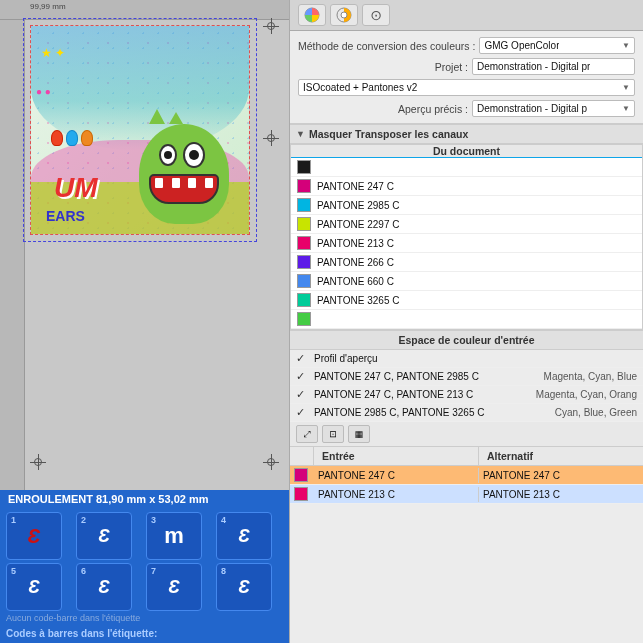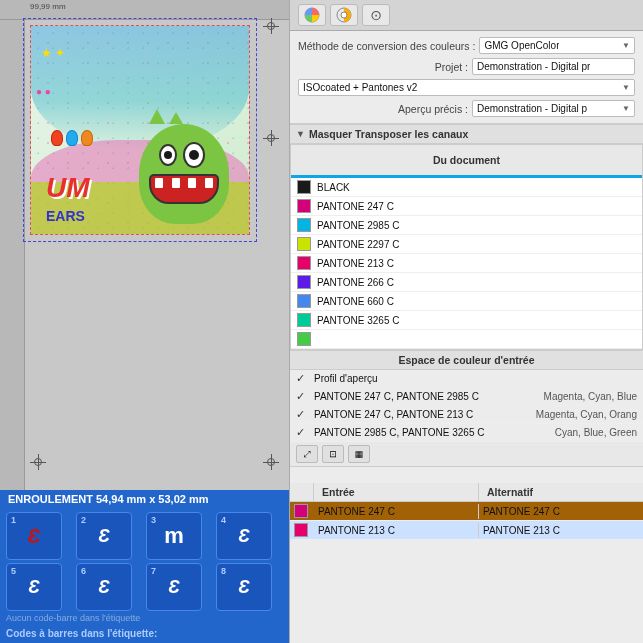--- a/index.html
+++ b/index.html
@@ -110,21 +110,21 @@
       width: 70px;
       height: 30px;
       background: #cc2222;
       border-radius: 5px 5px 20px 20px;
       border: 2px solid #333;
     }
 
     .text-um {
       position: absolute;
       bottom: 30px;
-      left: 15px;
+      left: 23px;
       font-size: 28px;
       font-weight: 900;
       color: #e83030;
       font-style: italic;
       text-shadow: 2px 2px 0 #fff;
     }
 
     .text-ears {
       position: absolute;
       bottom: 10px;
@@ -321,22 +321,22 @@
 
     
     .color-table {
       background: white;
       border: 1px solid #ccc;
       margin: 0;
     }
 
     .color-table-header {
       background: #e8e8e8;
-      border-bottom: 3px solid #0ea5e9;
-      padding: 9px 8px;
+      border-bottom: 1px solid #0ea5e9;
+      padding: 0 8px;
       text-align: center;
       font-size: 10.5px;
       font-weight: 600;
       color: #333;
     }
 
     .color-row {
       display: flex;
       align-items: center;
       padding: 2px 6px;
@@ -415,22 +415,21 @@
       border-radius: 2px;
       display: flex;
       align-items: center;
       justify-content: center;
       cursor: pointer;
       font-size: 9px;
     }
 
     
     .entry-table {
-      background: #a16207;
-      margin-top: 16px;
+      background: #fdba74;
     }
 
     .entry-table-header {
       display: flex;
       background: #e8e8e8;
       border-bottom: 1px solid #ccc;
     }
 
     .entry-col-header {
       font-size: 10.5px;
@@ -539,21 +538,21 @@
     </div>
     <div class="crosshair" style="position:absolute;bottom:20px;right:10px;">
       <div class="ch-circle"></div>
     </div>
     <div class="crosshair" style="position:absolute;bottom:20px;left:30px;">
       <div class="ch-circle"></div>
     </div>
   </div>
 
   <div class="info-bar">
-    <span>ENROULEMENT  54,94 mm x 53,02 mm</span>
+    <span>ENROULEMENT  81,90 mm x 53,02 mm</span>
   </div>
 
   <div class="barcode-section">
     <div class="barcode-grid">
 
       <div class="barcode-cell">
         <span class="barcode-number">1</span>
         <span style="font-size:20px;color:#cc1111;font-weight:900;font-style:italic;">Ɛ</span>
       </div>
 
@@ -654,21 +653,20 @@
     <span class="toggle-arrow">▼</span>
     <span class="section-title">Masquer Transposer les canaux</span>
   </div>
 
   <div class="color-table">
     <div class="color-table-header">Du document</div>
 
     <div id="color-rows">
         <div class="color-row">
     <div class="color-swatch" style="background:#1a1a1a;"></div>
-    <span class="color-name">BLACK</span>
   </div>
         <div class="color-row">
     <div class="color-swatch" style="background:#d4007a;"></div>
     <span class="color-name">PANTONE 247 C</span>
   </div>
         <div class="color-row">
     <div class="color-swatch" style="background:#00b5e2;"></div>
     <span class="color-name">PANTONE 2985 C</span>
   </div>
         <div class="color-row">

